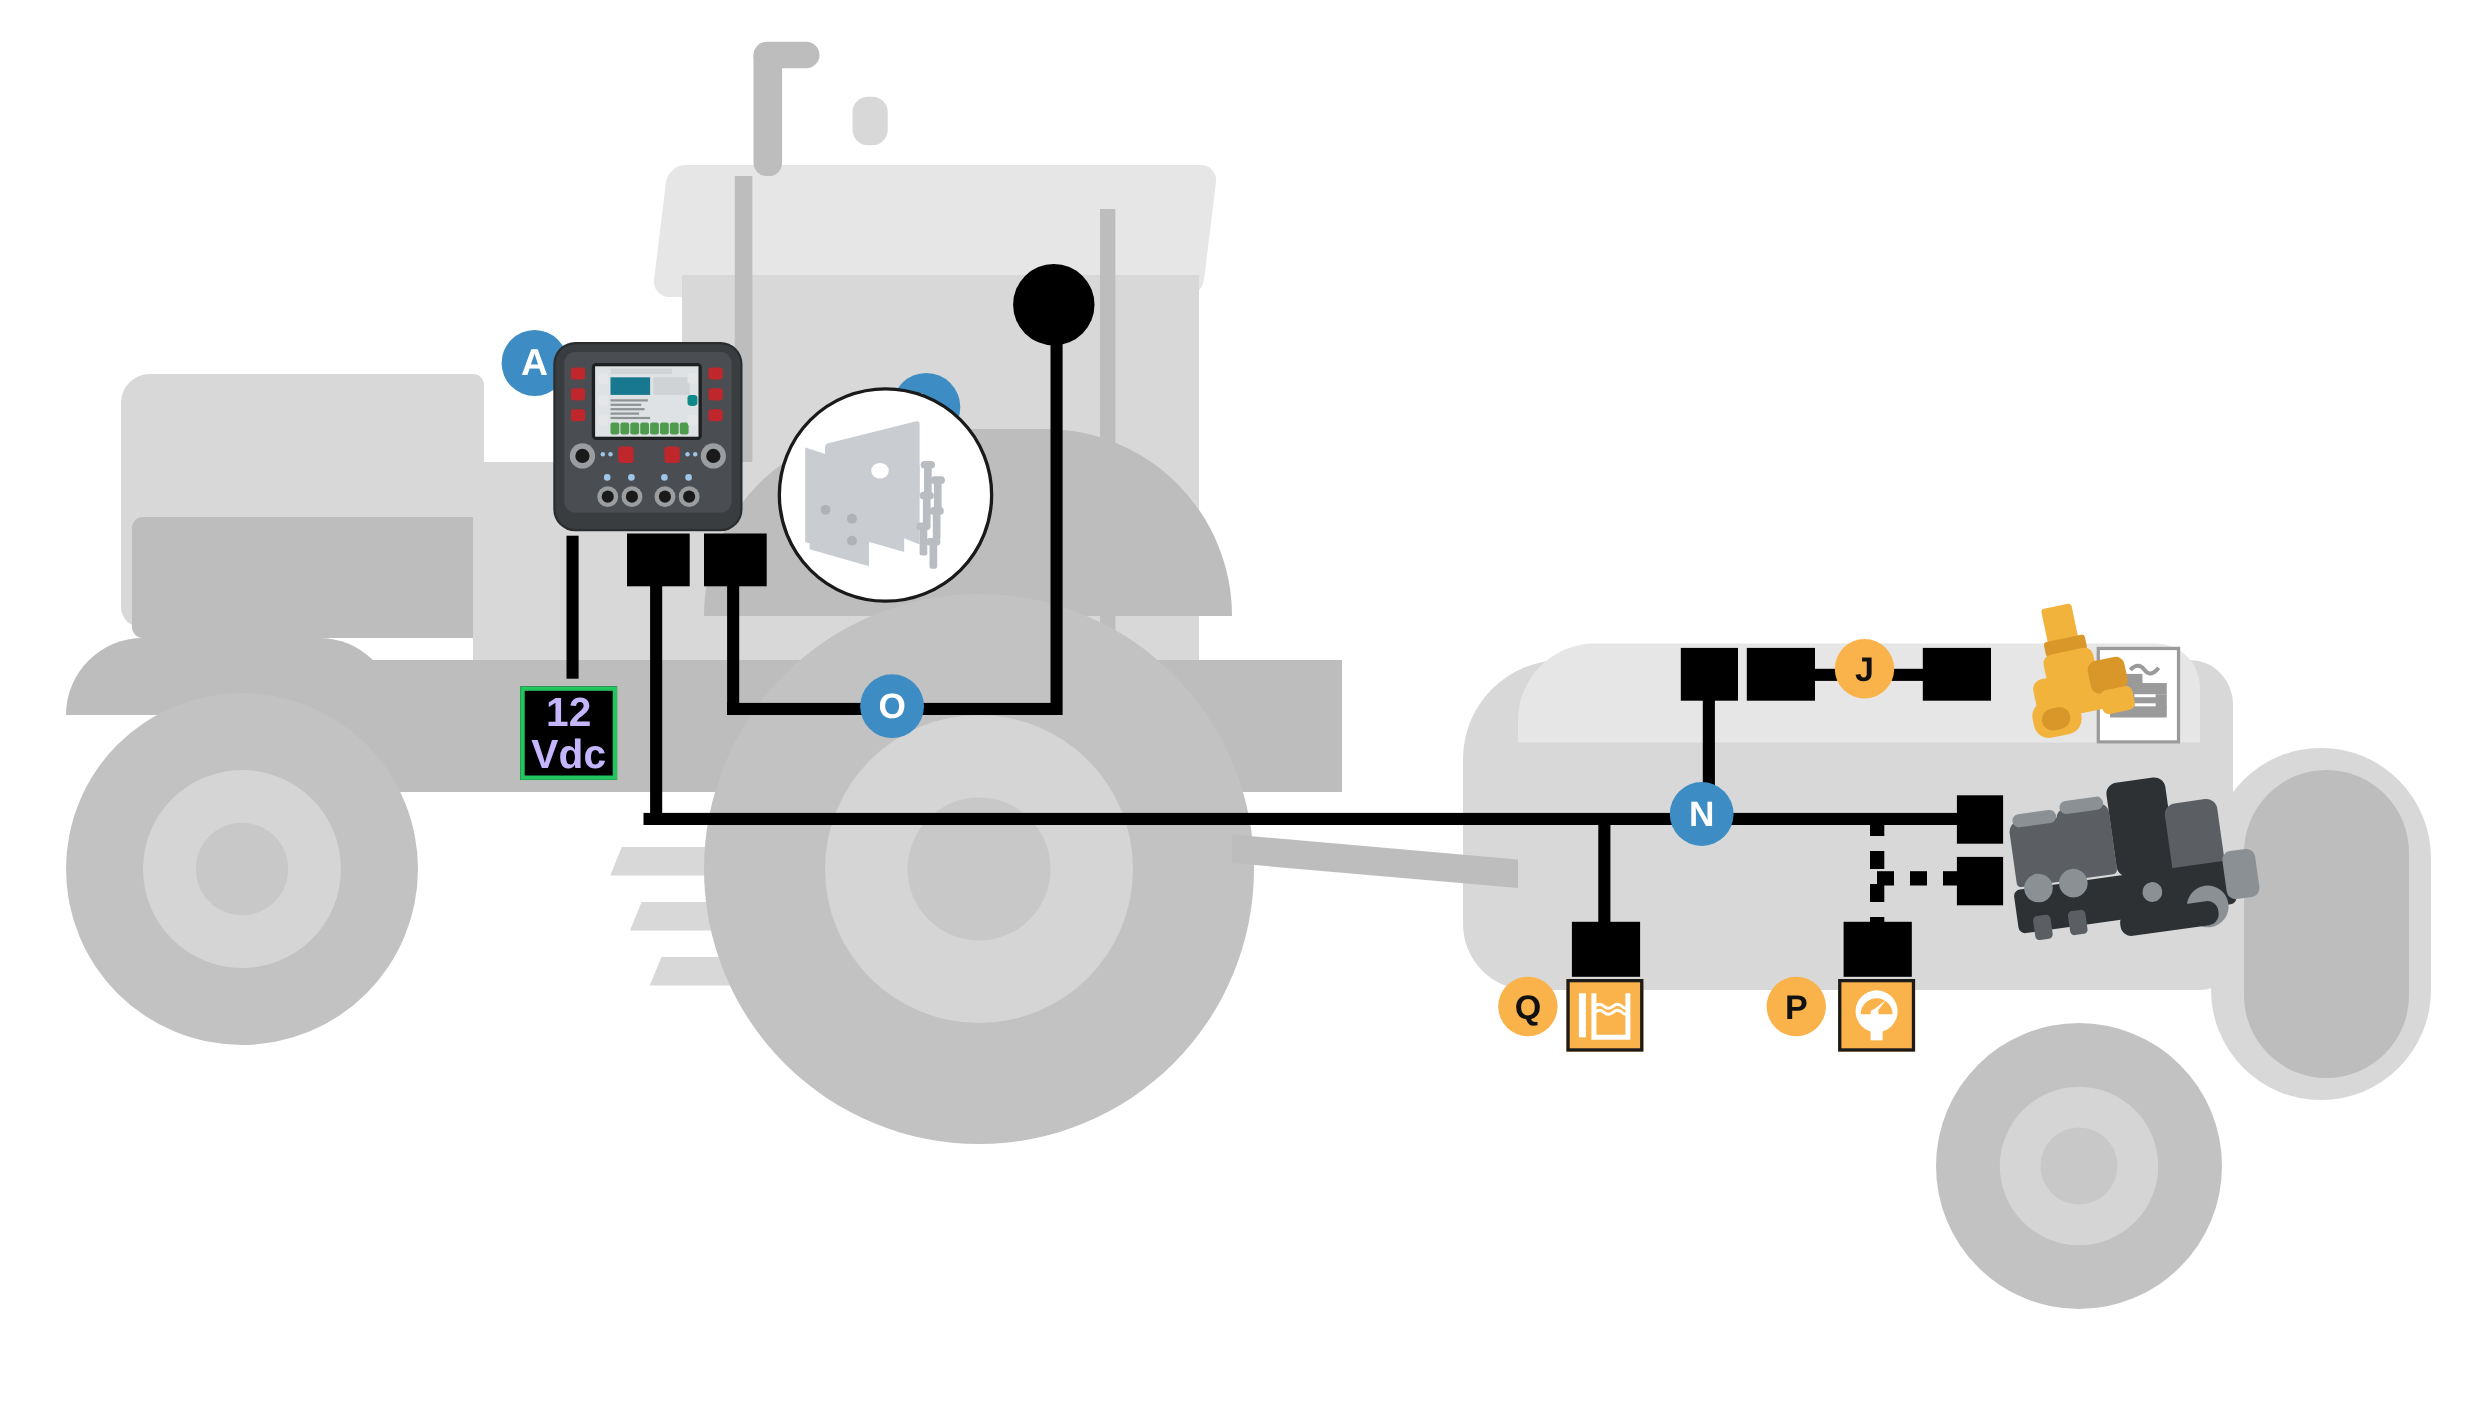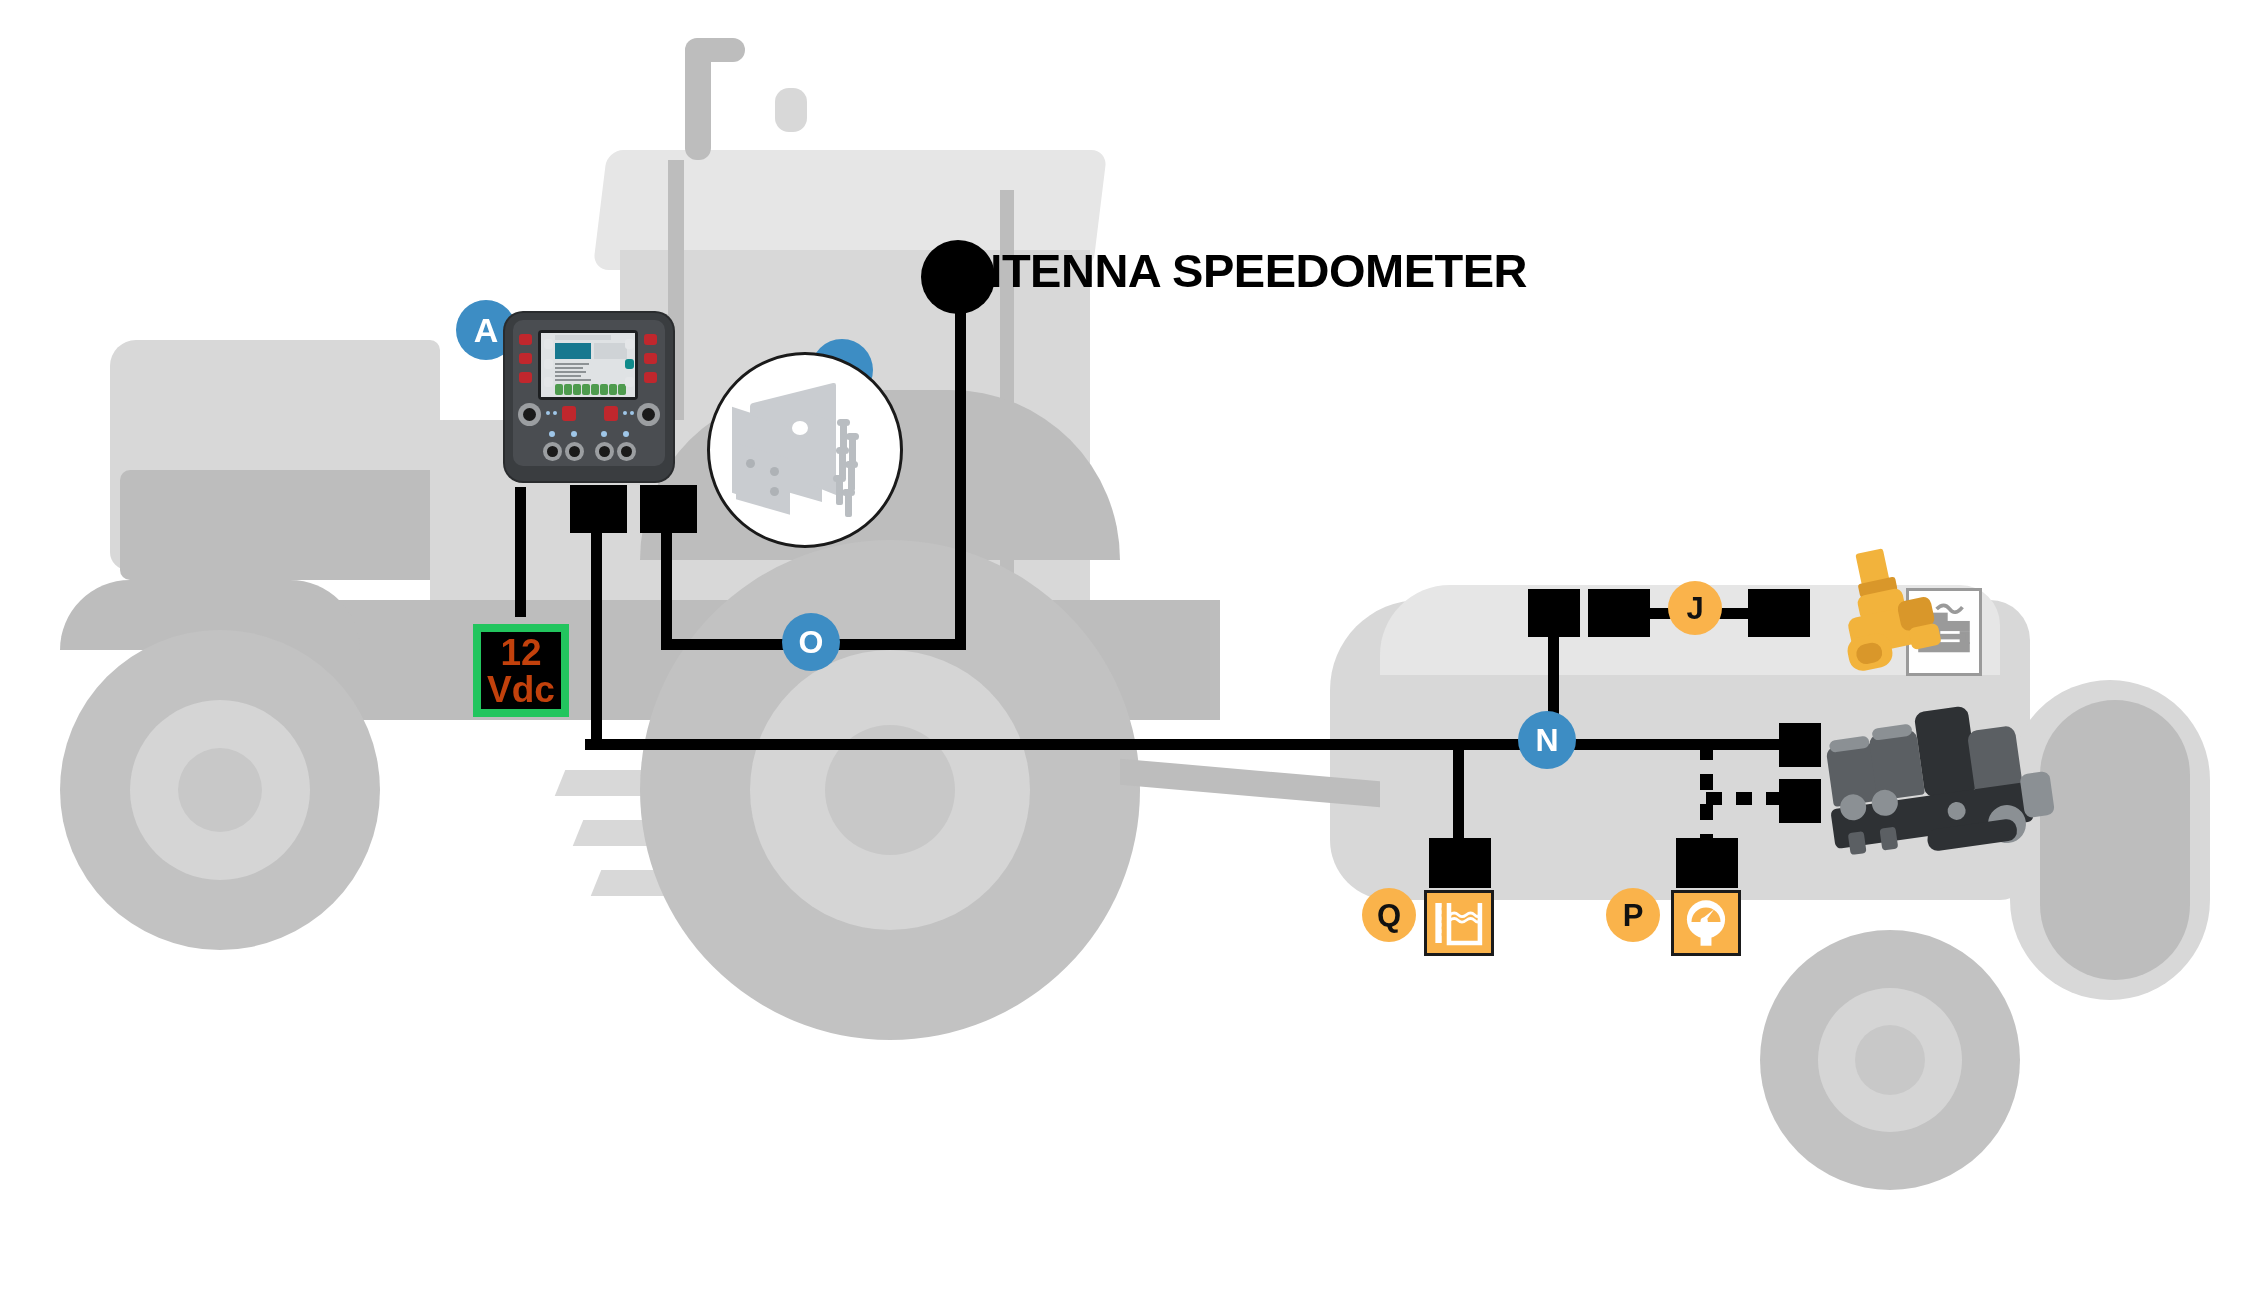--- a/index.html
+++ b/index.html
@@ -28,22 +28,22 @@
   
   .marker{position:absolute;border-radius:50%;display:flex;align-items:center;justify-content:center;
           color:#fff;font-weight:bold;line-height:1;}
   .marker.blue{background:#3d8dc4;}
   .marker.orange{background:#fab34b;color:#111;}
   .marker.black{background:#000;color:#fff;}
 
   
   .title-label{position:absolute;font-weight:bold;color:#000;letter-spacing:-0.5px;
                white-space:nowrap;font-family:"Liberation Sans",sans-serif;}
-  .vdc{position:absolute;background:#000;border:8px solid #22c55e;color:#c2410c;font-weight:bold;
-       display:flex;flex-direction:column;align-items:center;justify-content:flex-end;line-height:1.02;}
+  .vdc{position:absolute;background:#000;border:4px solid #22c55e;color:#c4b5fd;font-weight:bold;
+       display:flex;flex-direction:column;align-items:center;justify-content:center;line-height:1.02;}
 
   
   .iconbox{position:absolute;background:#fab34b;border:3px solid #1b1b1b;box-sizing:border-box;}
   .iconbox.grey{background:#ffffff;border:3px solid #9a9a9a;}
 
   
   .callout{position:absolute;border-radius:50%;background:#fff;border:3px solid #1a1a1a;overflow:hidden;}
 
   
   .console{position:absolute;background:#3a3d40;border-radius:18px;box-shadow:0 0 0 2px #2a2c2e;}
@@ -146,21 +146,20 @@
   <div class="conn" style="left:1779px;top:779px;width:42px;height:44px;"></div>
 
   <div class="dash-v" style="left:1700px;top:744px;height:110px;"></div>
   <div class="dash-h" style="left:1706px;top:792px;width:78px;"></div>
   <div class="conn" style="left:1676px;top:838px;width:62px;height:50px;"></div>
 
   <div class="marker black" style="left:921px;top:240px;width:74px;height:74px;font-size:38px;">
     <span></span>
   </div>
 
-  <div class="title-label" style="left:935px;top:243px;font-size:47px;">ANTENNA SPEEDOMETER</div>
 
   <div class="marker blue" style="left:456px;top:300px;width:60px;height:60px;font-size:34px;">
     <span>A</span>
   </div>
 
   <div class="marker blue" style="left:811px;top:339px;width:62px;height:62px;font-size:34px;">
     <span>L</span>
   </div>
 
   <div class="marker blue" style="left:782px;top:613px;width:58px;height:58px;font-size:32px;">

